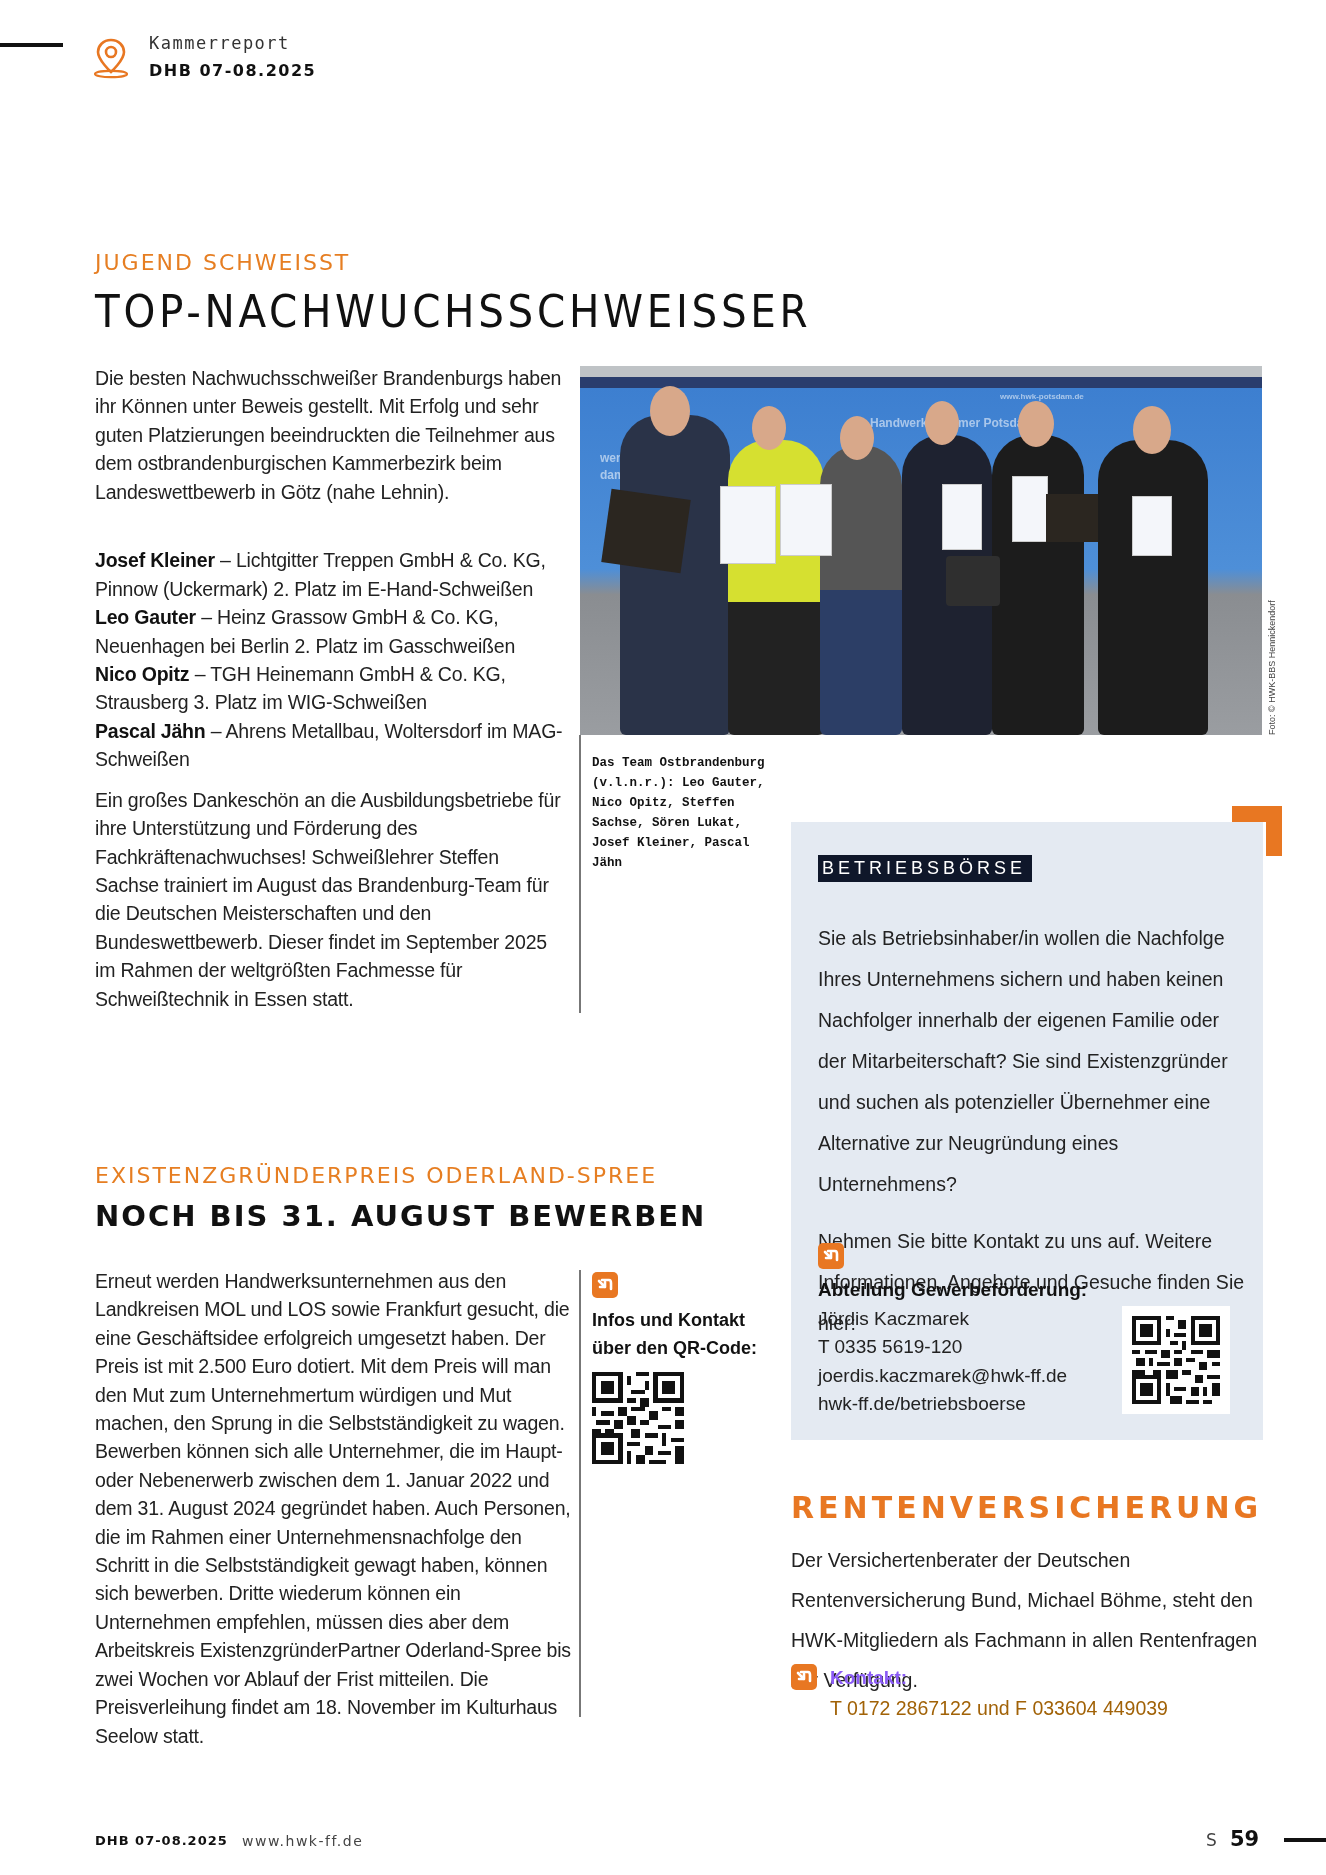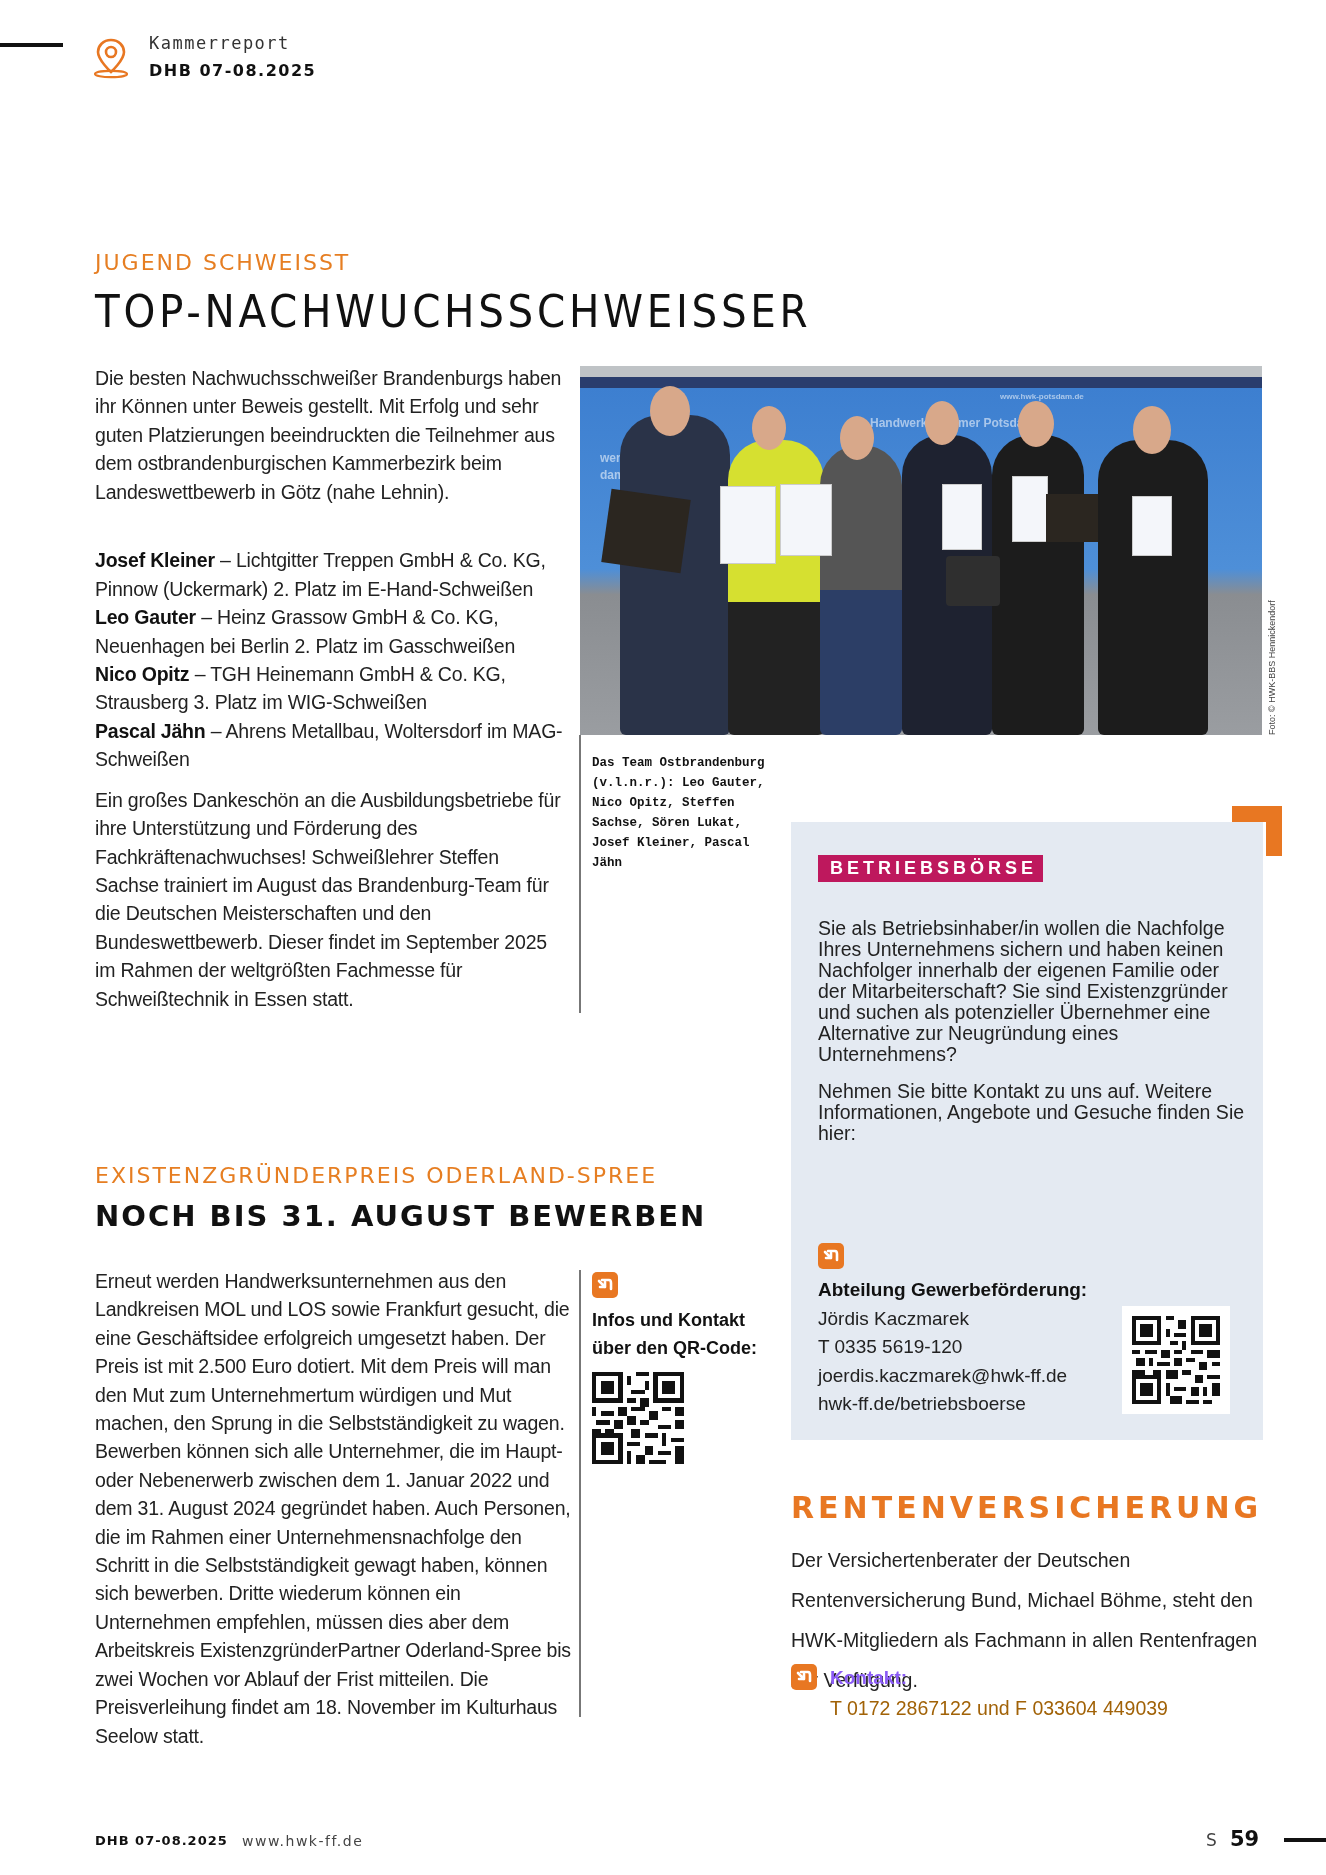--- a/index.html
+++ b/index.html
@@ -32,22 +32,22 @@
   .photo .cert { position: absolute; background: #f4f6fa; border: 1px solid #ccc; }
   .photo-credit { left: 1267px; top: 735px; transform: rotate(-90deg); transform-origin: left top; font-size: 9px; color: #444; white-space: nowrap; }
 
   .caption { left: 592px; top: 753px; width: 180px; font-family: Liberation Mono, monospace; font-weight: bold; font-size: 12.5px; line-height: 20px; color: #111; }
 
   
   .box { left: 791px; top: 822px; width: 472px; height: 618px; background: #e4eaf2; }
   .box-corner { left: 1232px; top: 806px; width: 50px; height: 50px; }
   .box-corner .h { position:absolute; left:0; top:0; width:50px; height:16px; background:#e87722; }
   .box-corner .v { position:absolute; right:0; top:0; width:16px; height:50px; background:#e87722; }
-  .tag { left: 818px; top: 855px; background: #be185d; color: #fff; font-family: "Liberation Sans", sans-serif; font-size: 18px; letter-spacing: 4px; padding: 3px 6px 3px 12px; font-weight: bold; }
-  .box-text { left: 818px; top: 918px; width: 430px; font-size: 19.5px; line-height: 21px; color: #222; }
+  .tag { left: 818px; top: 855px; background: #0f172a; color: #fff; font-family: "Liberation Sans", sans-serif; font-size: 18px; letter-spacing: 4px; padding: 3px 6px 3px 4px; }
+  .box-text { left: 818px; top: 918px; width: 430px; font-size: 19.5px; line-height: 41px; color: #222; }
   .box-text p { margin-bottom: 16px; }
 
   .arrow-badge { width: 26px; height: 26px; background: #e87722; border-radius: 5px; display: inline-flex; align-items: center; justify-content: center; }
   .arrow-badge svg { width: 18px; height: 18px; }
 
   .qr { background: #fff; }
   .qr svg { display: block; }
 
   
   .rv-title { left: 791px; top: 1490px; font-family: "DejaVu Sans", sans-serif; font-weight: bold; font-size: 30px; letter-spacing: 4px; color: #e87722; }

